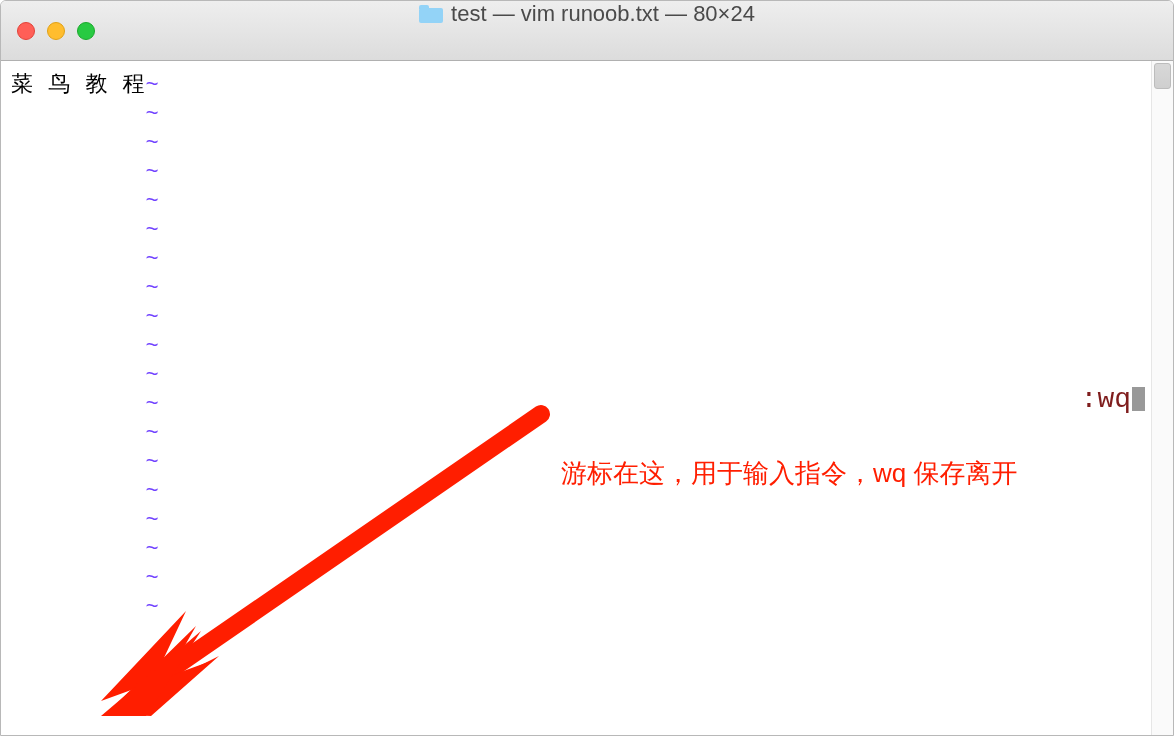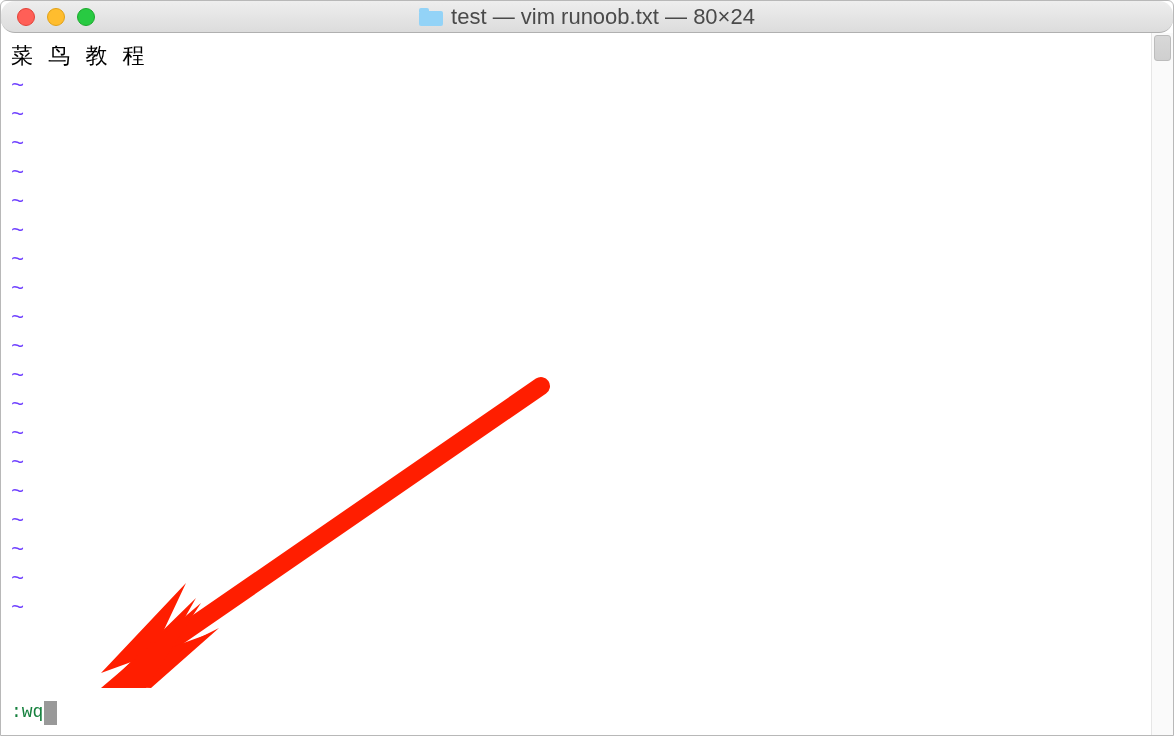--- a/index.html
+++ b/index.html
@@ -17,27 +17,25 @@
     .window {
       width: 100%;
       height: 100%;
       border: 1px solid #b8b8b8;
       border-radius: 6px 6px 0 0;
       overflow: hidden;
       display: flex;
       flex-direction: column;
     }
     .titlebar {
-      height: 32px;
+      height: 60px;
       background: linear-gradient(to bottom, #eeeeee, #dcdcdc);
       border-bottom: 1px solid #b0b0b0;
       display: flex;
-      align-items: center;
-      position: relative;
-      border-radius: 14px;
+      position: relative;
     }
     .traffic-lights {
       display: flex;
       gap: 12px;
       margin-left: 16px;
       align-items: center;
     }
     .traffic-light {
       width: 18px;
       height: 18px;
@@ -92,21 +90,21 @@
       display: flex;
     }
     .terminal-content {
       flex: 1;
       padding: 10px 6px 4px 10px;
       font-family: "Menlo", "Monaco", "Courier New", monospace;
       font-size: 22px;
       line-height: 29px;
       color: #000;
       display: flex;
-      flex-direction: column;
+      flex-direction: row;
       position: relative;
     }
     .text-lines {
       flex: 0 0 auto;
     }
     .text-line {
       white-space: pre;
       letter-spacing: 1px;
     }
     .tilde-lines {
@@ -116,23 +114,23 @@
     }
     .tilde {
       color: #6f40ff;
       font-family: "Menlo", "Monaco", "Courier New", monospace;
       font-size: 22px;
       line-height: 29px;
     }
     .command-line {
       flex: 0 0 auto;
       font-family: "Menlo", "Monaco", "Courier New", monospace;
-      font-size: 18px;
+      font-size: 28px;
       line-height: 29px;
-      color: #15803d;
+      color: #7f1d1d;
       display: flex;
       align-items: center;
       padding-bottom: 4px;
     }
     .cursor-block {
       display: inline-block;
       width: 13px;
       height: 24px;
       background: #999;
       margin-left: 1px;
@@ -220,18 +218,19 @@
       <svg class="annotation-arrow" width="460" height="340" viewBox="0 0 460 340">
         <defs>
           <marker id="arrowhead" markerWidth="1" markerHeight="1" refX="0" refY="0" orient="auto">
           </marker>
         </defs>
         <line x1="440" y1="18" x2="60" y2="280" stroke="#ff1e00" stroke-width="18" stroke-linecap="round"></line>
         <polygon points="10,315 95,225 55,310 120,275" fill="#ff1e00" transform="translate(-10,-10)"></polygon>
         <polygon points="5,318 95,230 62,288 118,260 50,320" fill="#ff1e00"></polygon>
         <polygon points="0,320 100,235 45,320" fill="#ff1e00"></polygon>
       </svg>
+      <div class="annotation-text">游标在这，用于输入指令，wq 保存离开</div>
     </div>
     <div class="scrollbar-track">
       <div class="scrollbar-thumb"></div>
     </div>
   </div>
 </div>
 
 </body></html>

